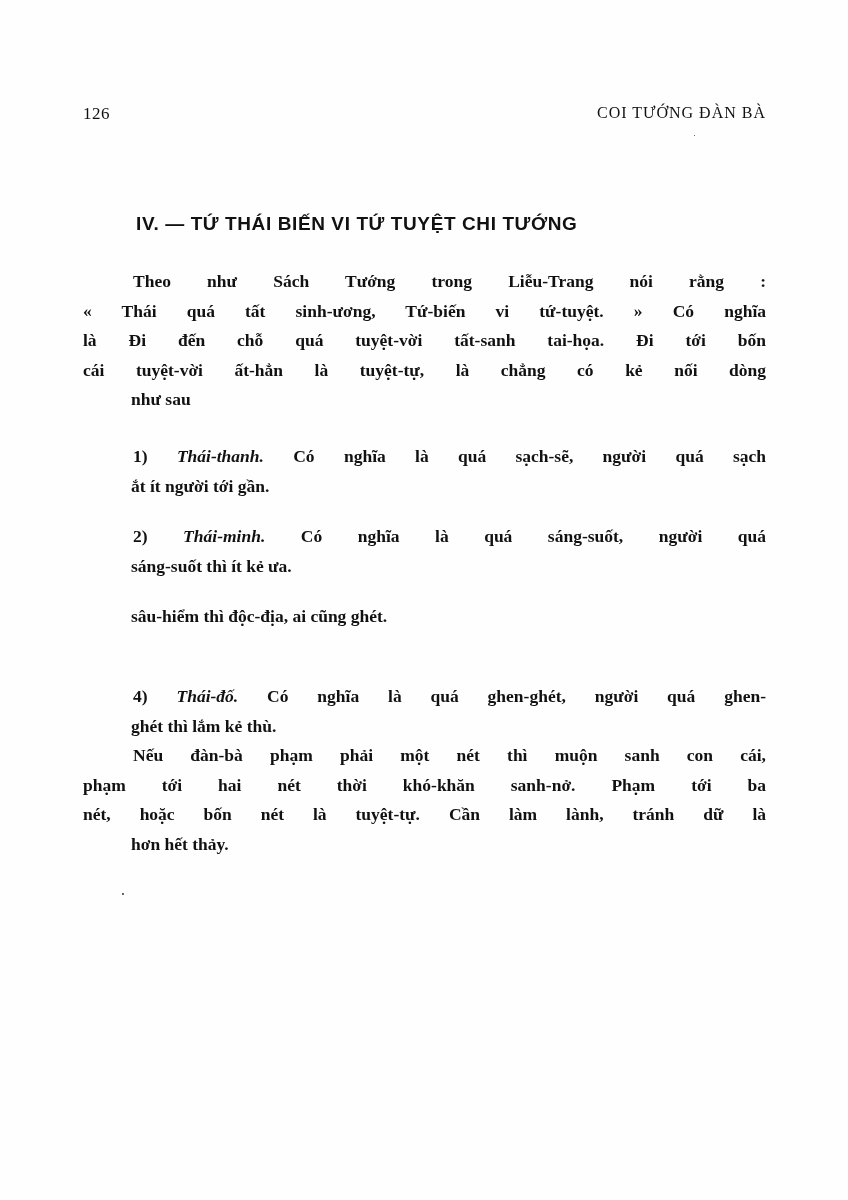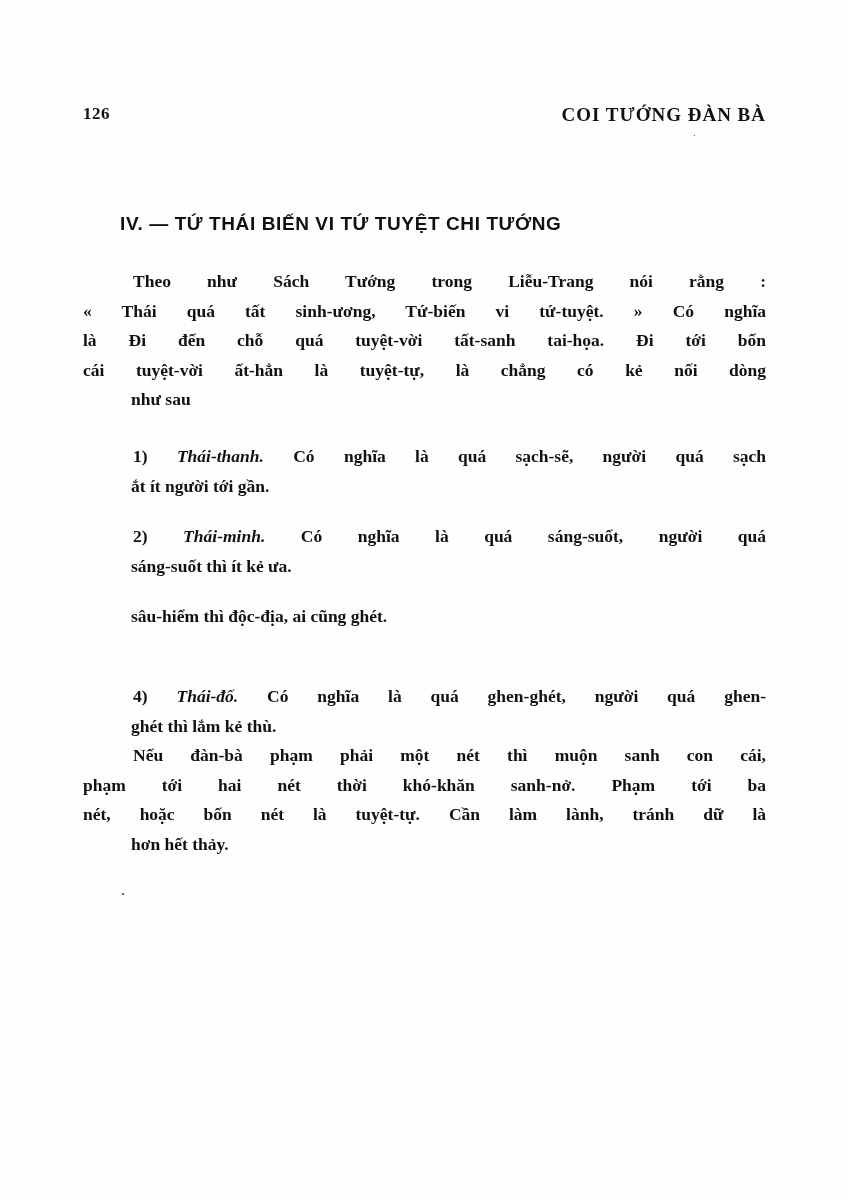--- a/index.html
+++ b/index.html
@@ -20,41 +20,41 @@
       left: 0; top: 0;
       width: 848px; height: 1200px;
       background: #fefefe;
     }
     .running-head {
       position: absolute;
       top: 104px;
       left: 83px;
       width: 683px;
       height: 24px;
-      font-weight: bold;
+      font-weight: normal;
       font-size: 17px;
     }
     .page-number {
       position: absolute;
       left: 0;
       top: 0;
       letter-spacing: 0.5px;
     }
     .book-title {
       position: absolute;
       right: 0;
       top: 0;
-      font-size: 19px;
+      font-size: 16px;
       letter-spacing: 1px;
       text-transform: uppercase;
     }
     .section-title {
       position: absolute;
       top: 213px;
-      left: 120px;
+      left: 136px;
       width: 600px;
       font-family: "Liberation Sans", "DejaVu Sans", sans-serif;
       font-weight: bold;
       font-size: 19px;
       letter-spacing: 0.6px;
       white-space: nowrap;
     }
     .body-text {
       position: absolute;
       left: 83px;

